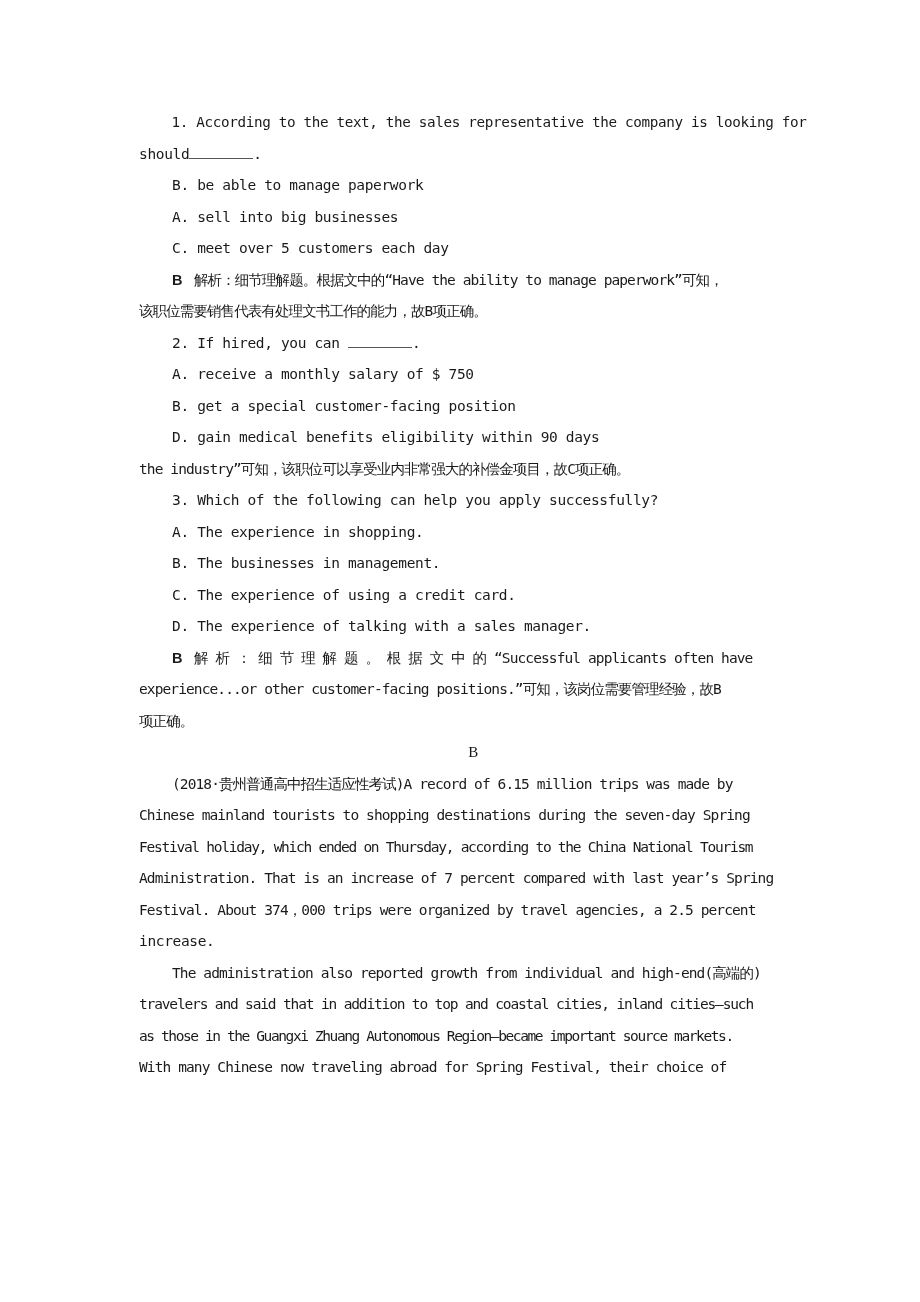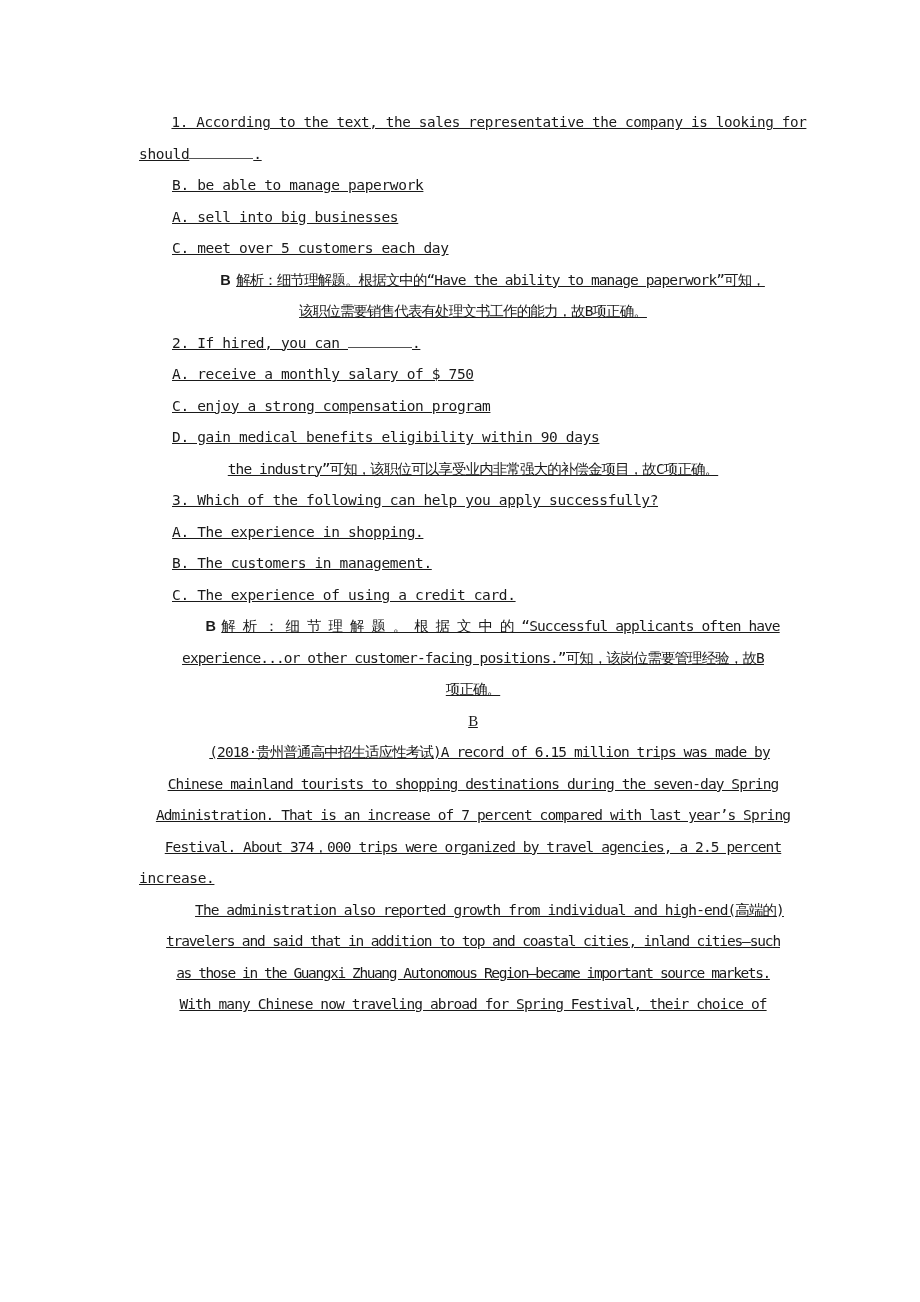--- a/index.html
+++ b/index.html
@@ -13,21 +13,20 @@
       position: relative;
       overflow: hidden;
       color: #1a1a1a;
       font-family: "DejaVu Sans Mono", "Liberation Mono", monospace;
     }
     .page {
       position: absolute;
       left: 139px;
       top: 107px;
       width: 668px;
-      text-decoration: underline;
     }
     .line {
       font-size: 14.5px;
       line-height: 31.5px;
       height: 31.5px;
       white-space: pre;
       letter-spacing: -0.35px;
       transform-origin: left center;
     }
     .indent { padding-left: 33px; }
@@ -35,21 +34,21 @@
       font-family: "Liberation Sans", "DejaVu Sans", sans-serif;
       font-weight: bold;
       display: inline-block;
       width: 22px;
     }
     .center {
       text-align: center;
       font-family: "Liberation Serif", serif;
       font-size: 15px;
     }
-    .narrow { letter-spacing: -0.9px; text-align: center; }
+    .narrow { letter-spacing: -0.9px; }
     .blank {
       display: inline-block;
       border-bottom: 1px solid #555;
       height: 14px;
       vertical-align: baseline;
     }
   </style>
 </head>
 <body>
 
@@ -58,37 +57,39 @@
   <div class="line indent" style="transform: scaleX(0.984);">1. According to the text, the sales representative the company is looking for</div>
   <div class="line"><span>should</span><span class="blank" style="width:64px"></span><span>.</span></div>
   <div class="line indent">B. be able to manage paperwork</div>
   <div class="line indent">A. sell into big businesses</div>
   <div class="line indent">C. meet over 5 customers each day</div>
   <div class="line indent narrow"><span class="answer-key">B</span><span>解析：细节理解题。根据文中的“Have the ability to manage paperwork”可知，</span></div>
   <div class="line narrow">该职位需要销售代表有处理文书工作的能力，故B项正确。</div>
 
   <div class="line indent"><span>2. If hired, you can </span><span class="blank" style="width:64px"></span><span>.</span></div>
   <div class="line indent">A. receive a monthly salary of $ 750</div>
-  <div class="line indent">C. enjoy a strong compensation program</div>
+  <div class="line indent">B. get a special customer-facing position</div>
   <div class="line indent">D. gain medical benefits eligibility within 90 days</div>
   <div class="line narrow">the industry”可知，该职位可以享受业内非常强大的补偿金项目，故C项正确。</div>
 
   <div class="line indent">3. Which of the following can help you apply successfully?</div>
   <div class="line indent">A. The experience in shopping.</div>
-  <div class="line indent">B. The customers in management.</div>
+  <div class="line indent">B. The businesses in management.</div>
   <div class="line indent">C. The experience of using a credit card.</div>
+  <div class="line indent">D. The experience of talking with a sales manager.</div>
   <div class="line indent narrow"><span class="answer-key">B</span><span>解 析 ： 细 节 理 解 题 。 根 据 文 中 的 “Successful applicants often have</span></div>
   <div class="line narrow">experience...or other customer-facing positions.”可知，该岗位需要管理经验，故B</div>
   <div class="line narrow">项正确。</div>
 
   <div class="line center">B</div>
 
   <div>
     <div class="line indent narrow">(2018·贵州普通高中招生适应性考试)A record of 6.15 million trips was made by</div>
     <div class="line narrow">Chinese mainland tourists to shopping destinations during the seven-day Spring</div>
+    <div class="line narrow" style="letter-spacing:-1.25px">Festival holiday, which ended on Thursday, according to the China National Tourism</div>
     <div class="line narrow">Administration. That is an increase of 7 percent compared with last year’s Spring</div>
     <div class="line narrow">Festival. About 374，000 trips were organized by travel agencies, a 2.5 percent</div>
     <div class="line">increase.</div>
   </div>
 
   <div>
     <div class="line indent narrow">The administration also reported growth from individual and high-end(高端的)</div>
     <div class="line narrow" style="letter-spacing:-1.15px">travelers and said that in addition to top and coastal cities, inland cities—such</div>
     <div class="line narrow" style="letter-spacing:-1.4px">as those in the Guangxi Zhuang Autonomous Region—became important source markets.</div>
     <div class="line narrow">With many Chinese now traveling abroad for Spring Festival, their choice of</div>

